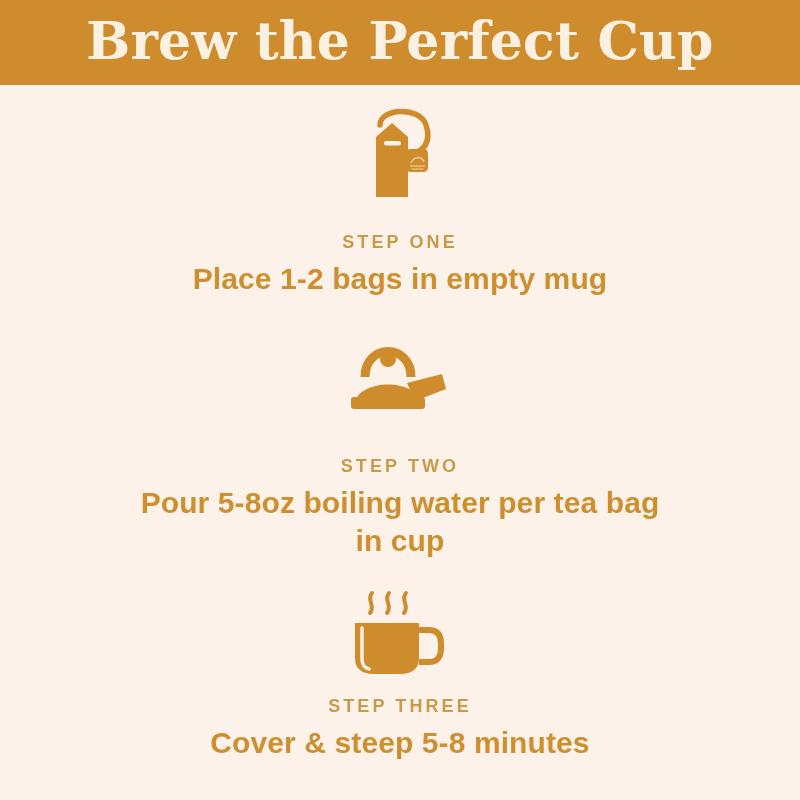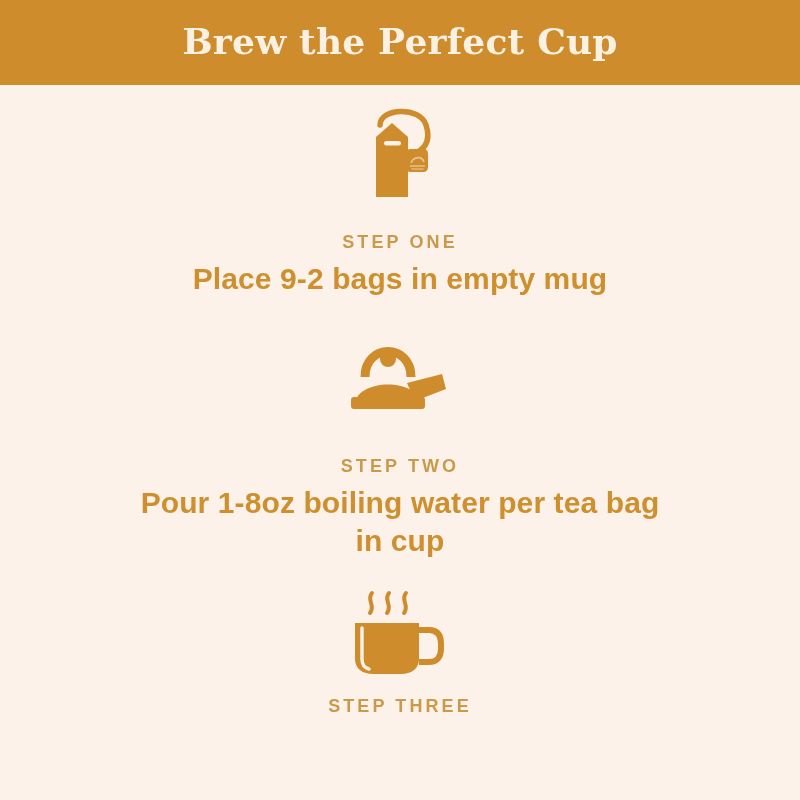--- a/index.html
+++ b/index.html
@@ -27,21 +27,21 @@
     height: 85px;
     background: #ce8c2c;
     display: flex;
     align-items: center;
     justify-content: center;
     box-sizing: border-box;
   }
   .header-title {
     font-family: "DejaVu Serif", "Liberation Serif", serif;
     font-weight: bold;
-    font-size: 36px;
+    font-size: 52px;
     line-height: 44px;
     color: #fbf1e3;
     letter-spacing: 0.2px;
     text-align: center;
     margin: 0;
     padding-bottom: 4px;
   }
   .steps {
     width: 800px;
     display: flex;
@@ -109,47 +109,48 @@
           <rect x="44" y="38" width="17" height="4.5" rx="2.2" fill="#fdf2e9"></rect>
           <rect x="66" y="46" width="22" height="23" rx="4.5" fill="#ce8c2c"></rect>
           <g opacity="0.55">
             <path d="M71 60 C74 53, 82 53, 84 59" fill="none" stroke="#fdf2e9" stroke-width="1.6"></path>
             <path d="M70 63 L85 63" stroke="#fdf2e9" stroke-width="1.4"></path>
             <path d="M71.5 66 L83.5 66" stroke="#fdf2e9" stroke-width="1.2"></path>
           </g>
         </svg>
       </div>
       <p class="step-label">STEP ONE</p>
-      <p class="step-text">Place 9-2 bags in empty mug</p>
+      <p class="step-text">Place 1-2 bags in empty mug</p>
     </div>
 
     <div class="step step-two">
       <div class="step-icon">
         <svg width="110" height="86" viewBox="0 0 110 86" xmlns="http://www.w3.org/2000/svg">
           <path d="M20 46 C20 12, 66 12, 66 46" fill="none" stroke="#ce8c2c" stroke-width="9" stroke-linecap="butt"></path>
           <circle cx="43" cy="28" r="8" fill="#ce8c2c"></circle>
           <path d="M9 76 C9 46, 77 46, 77 76 Z" fill="#ce8c2c"></path>
           <path d="M62 52 L97 43 L101 58 L70 70 Z" fill="#ce8c2c"></path>
           <rect x="6" y="66" width="74" height="12" rx="3" fill="#ce8c2c"></rect>
         </svg>
       </div>
       <p class="step-label">STEP TWO</p>
-      <p class="step-text">Pour 1-8oz boiling water per tea bag in cup</p>
+      <p class="step-text">Pour 5-8oz boiling water per tea bag in cup</p>
     </div>
 
     <div class="step step-three">
       <div class="step-icon">
         <svg width="110" height="90" viewBox="0 0 110 90" xmlns="http://www.w3.org/2000/svg">
           <g fill="none" stroke="#ce8c2c" stroke-width="4" stroke-linecap="round">
             <path d="M27 4 C21 11, 31 16, 25 24"></path>
             <path d="M44 4 C38 11, 48 16, 42 24"></path>
             <path d="M61 4 C55 11, 65 16, 59 24"></path>
           </g>
           <path d="M10 34 L74 34 L74 70 C74 80, 66 85, 56 85 L28 85 C18 85, 10 80, 10 70 Z" fill="#ce8c2c"></path>
           <path d="M17 39 L17 70 C17 76, 20 79, 24 80" fill="none" stroke="#fdf2e9" stroke-width="3.4" stroke-linecap="round"></path>
           <path d="M74 41 L84 41 C93 41, 96 47, 96 55 L96 60 C96 68, 92 73, 84 73 L74 73" fill="none" stroke="#ce8c2c" stroke-width="6"></path>
         </svg>
       </div>
       <p class="step-label">STEP THREE</p>
+      <p class="step-text">Cover &amp; steep 5-8 minutes</p>
     </div>
 
   </div>
 </div>
 
 </body></html>

